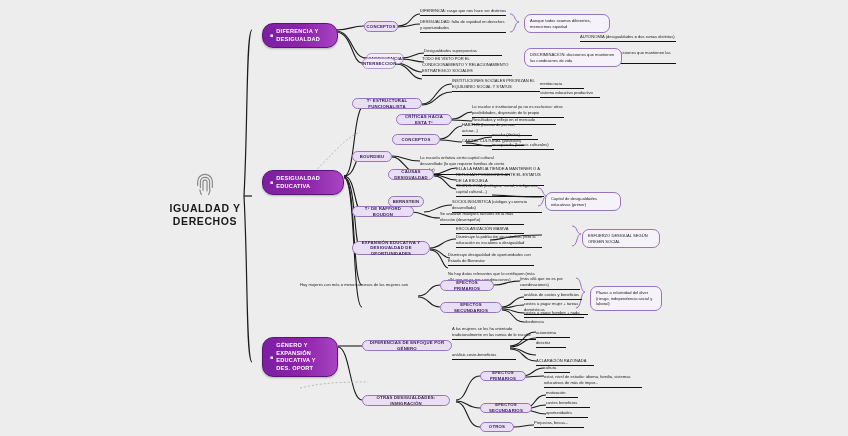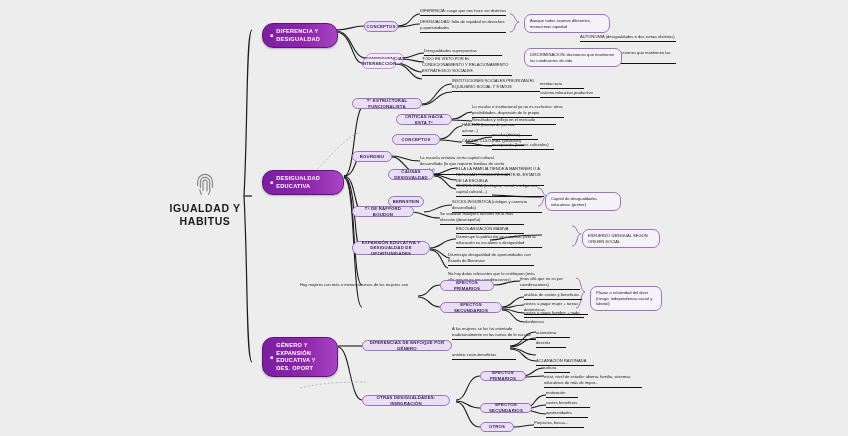--- a/index.html
+++ b/index.html
@@ -182,21 +182,21 @@
         <path d="M12 5.6c-2.9 0-5 2.1-5 4.8v6.4"></path>
         <path d="M12 8.6c-1.3 0-2.2 1-2.2 2.2v9"></path>
         <path d="M12 8.6c1.3 0 2.2 1 2.2 2.2v9.6"></path>
         <path d="M12 5.6c2.9 0 5 2.1 5 4.8v8.2"></path>
         <path d="M12 2.5c4.5 0 8 3.4 8 7.8v6.4"></path>
         <path d="M6.4 19.4c.4 2 .9 3.6 1.6 5"></path>
         <path d="M17.6 19.4c-.3 2-.9 3.6-1.6 5"></path>
       </g>
     </svg>
     <div class="rtitle">IGUALDAD Y</div>
-    <div class="rtitle">HABITUS</div>
+    <div class="rtitle">DERECHOS</div>
   </div>
 
   <div class="node n1" style="left:262px;top:23px;width:76px;">
     <span class="bullet">■</span>
     <span>DIFERENCIA Y DESIGUALDAD</span>
   </div>
 
   <div class="node n2" style="left:364px;top:21px;width:34px;height:11px;">
     <span>CONCEPTOS</span>
   </div>

